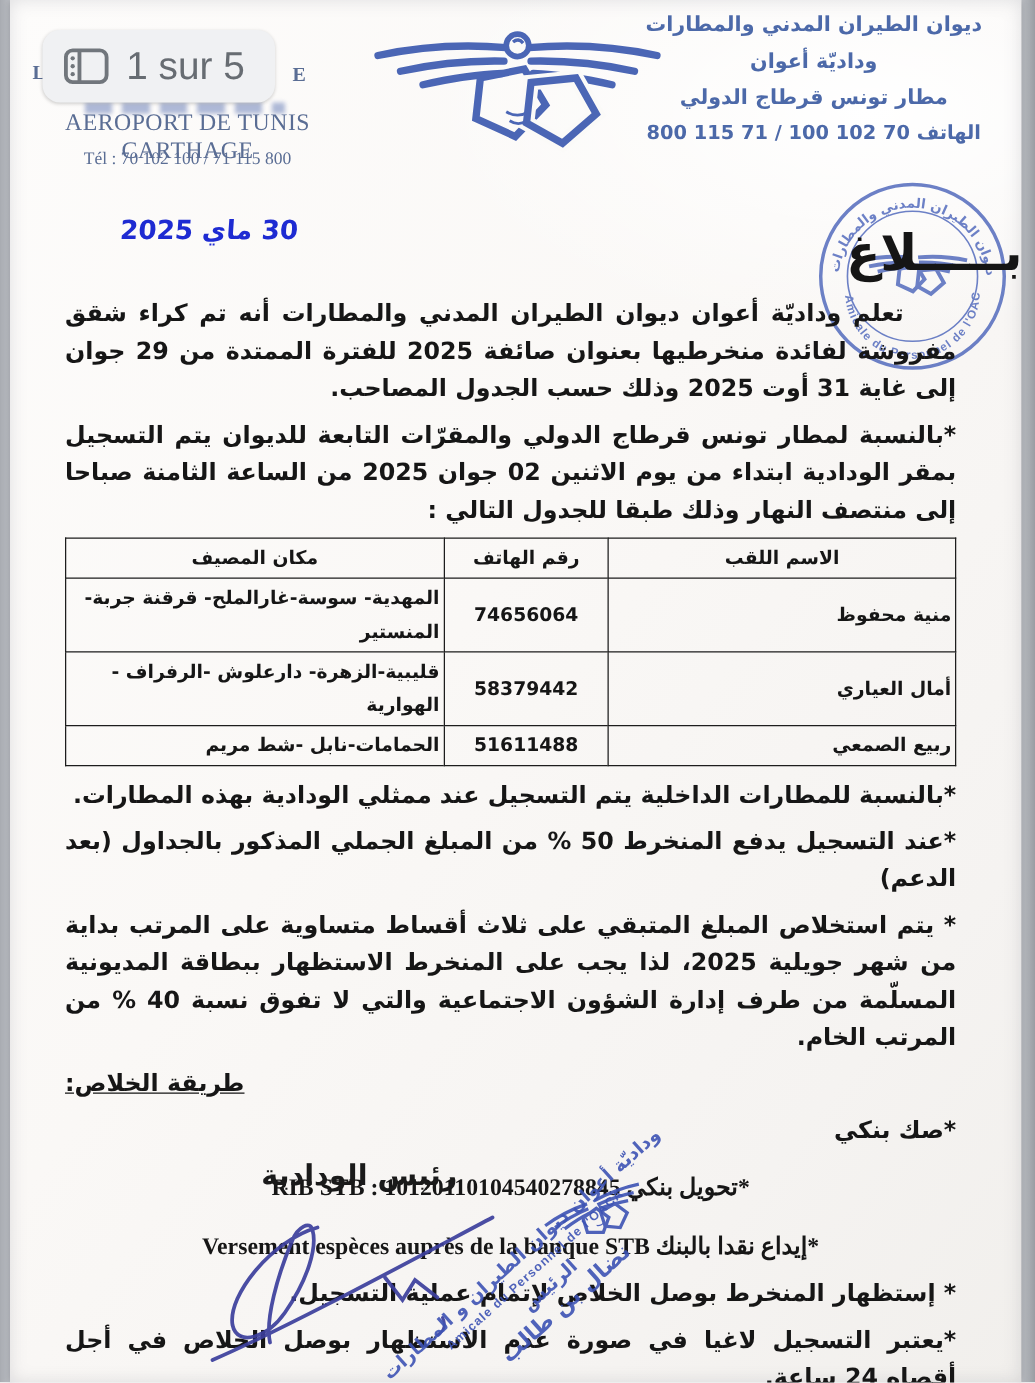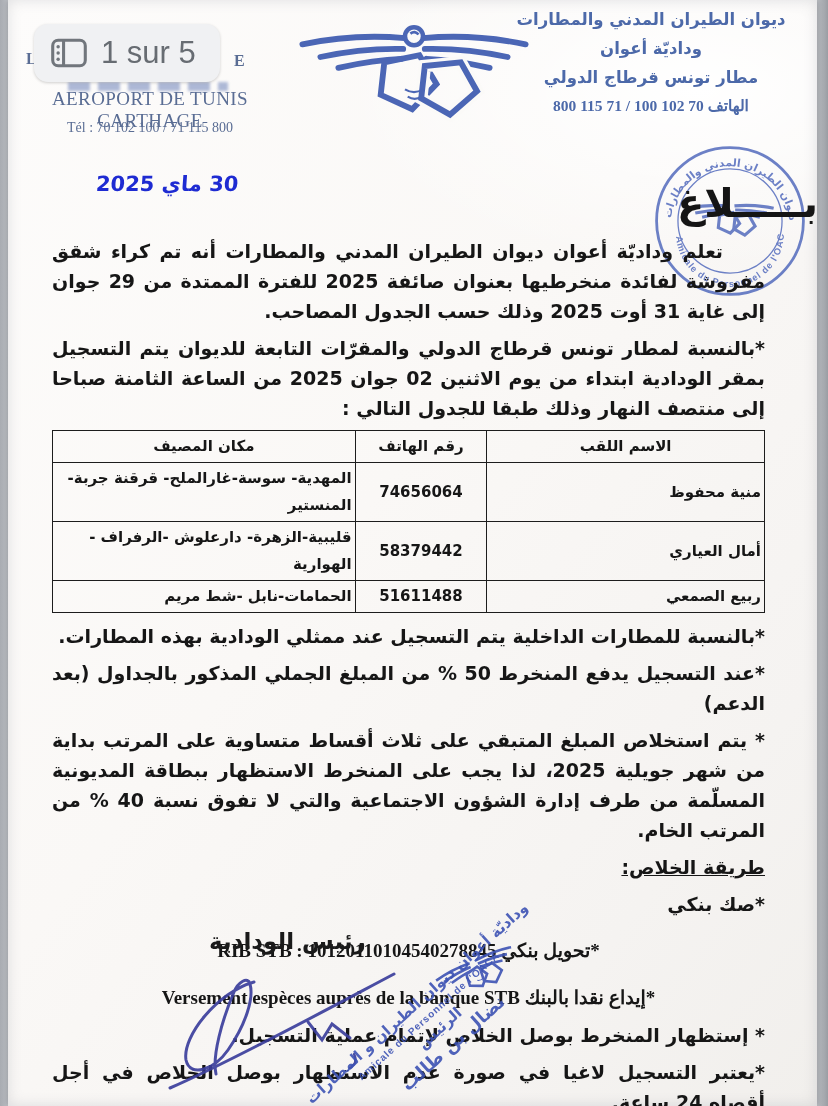--- a/index.html
+++ b/index.html
@@ -35,21 +35,21 @@
   .lh-left .frag-e { position:absolute; left:214px; top:30px; font-weight:700; font-size:16px; }
   .lh-left .obscured { position:absolute; left:48px; top:60px; width:160px; height:9px;
        background:repeating-linear-gradient(90deg,#8495c4 0 22px, rgba(132,149,196,0) 22px 30px);
        filter:blur(1.5px); opacity:.65; }
   .lh-left .l3 { position:absolute; left:0; top:66px; width:260px; font-size:19px; letter-spacing:.4px; }
   .lh-left .l4 { position:absolute; left:0; top:98px; width:260px; font-size:14px; }
 
   .lh-right { position:absolute; right:16px; top:10px; width:300px; text-align:center;
               direction:rtl; color:#4c69a9; font-weight:700; z-index:5; }
   .lh-right div { margin-bottom:10px; font-size:16.5px; }
-  .lh-right .phone { font-size:15.5px;font-family:Liberation Serif, serif; }
+  .lh-right .phone { font-size:15.5px; }
 
   .logo-center { position:absolute; left:288px; top:12px; z-index:4; }
 
   
   .date-stamp { position:absolute; left:88px; top:172px; direction:rtl;
     color:#1e2bd2; font-weight:700; font-size:21px; letter-spacing:2px;
     transform:skewX(-4deg); z-index:6; }
   .doc-title { position:absolute; left:0; width:810px; top:152px; text-align:right;
     font-size:40px; font-weight:700; color:#151515; direction:rtl; z-index:3;margin-top:28px; }
   .round-stamp { position:absolute; right:6px; top:142px; opacity:.82; z-index:2; }
@@ -60,21 +60,21 @@
   .doc-body p { margin-bottom:7px; }
   .doc-body .indent { text-indent:42px; }
 
   table.resorts { width:100%; border-collapse:collapse; margin:6px 0 8px 0; }
   table.resorts th, table.resorts td { border:1.6px solid #1d1d1d; padding:2px 3px;
     font-size:15px; font-weight:700; line-height:27px;margin-top:36px; }
   table.resorts th { text-align:center; }
   col.c-name { width:39%; } col.c-phone { width:18.5%; } col.c-loc { width:42.5%; }
   td.name { text-align:right; } td.phone { text-align:center; } td.loc { text-align:right; }
 
-  .pay-heading { text-align:right; text-decoration:underline; margin-top:2px; }
+  .pay-heading { text-align:left; text-decoration:underline; margin-top:2px; }
   .align-right { text-align:right; }
   .align-center { text-align:center;margin-top:17px; }
   .latin-strong { font-family:"Liberation Serif", serif; font-weight:700; }
 
   
   .sig-title { position:absolute; left:201px; top:928px; font-size:23px; font-weight:700;
     color:#1a1a1a; direction:rtl; z-index:4; }
   .signature { position:absolute; left:150px; top:958px; z-index:5; }
   .diag-stamp { position:absolute; left:262px; top:918px; width:330px; height:210px;
     transform:rotate(-42deg); transform-origin:50% 50%;

